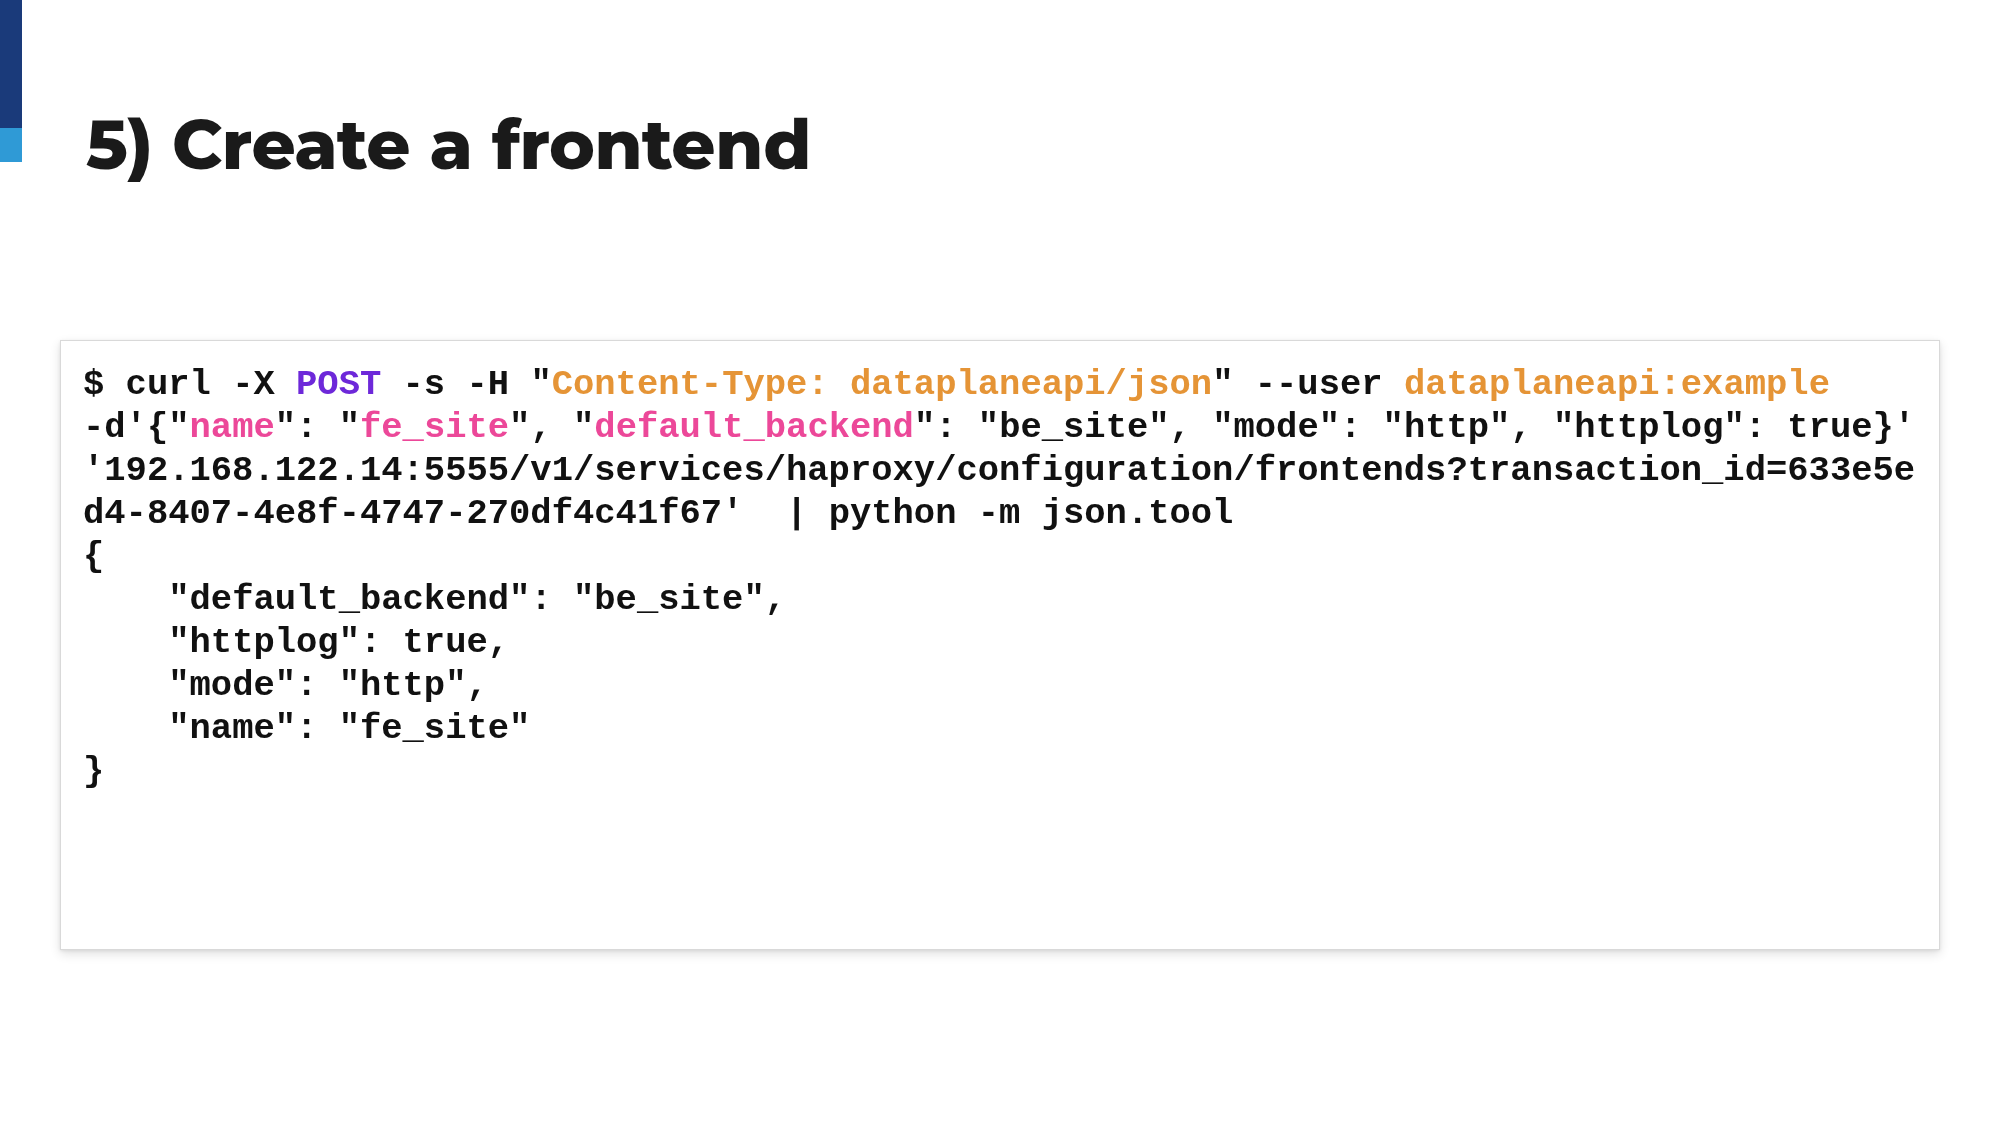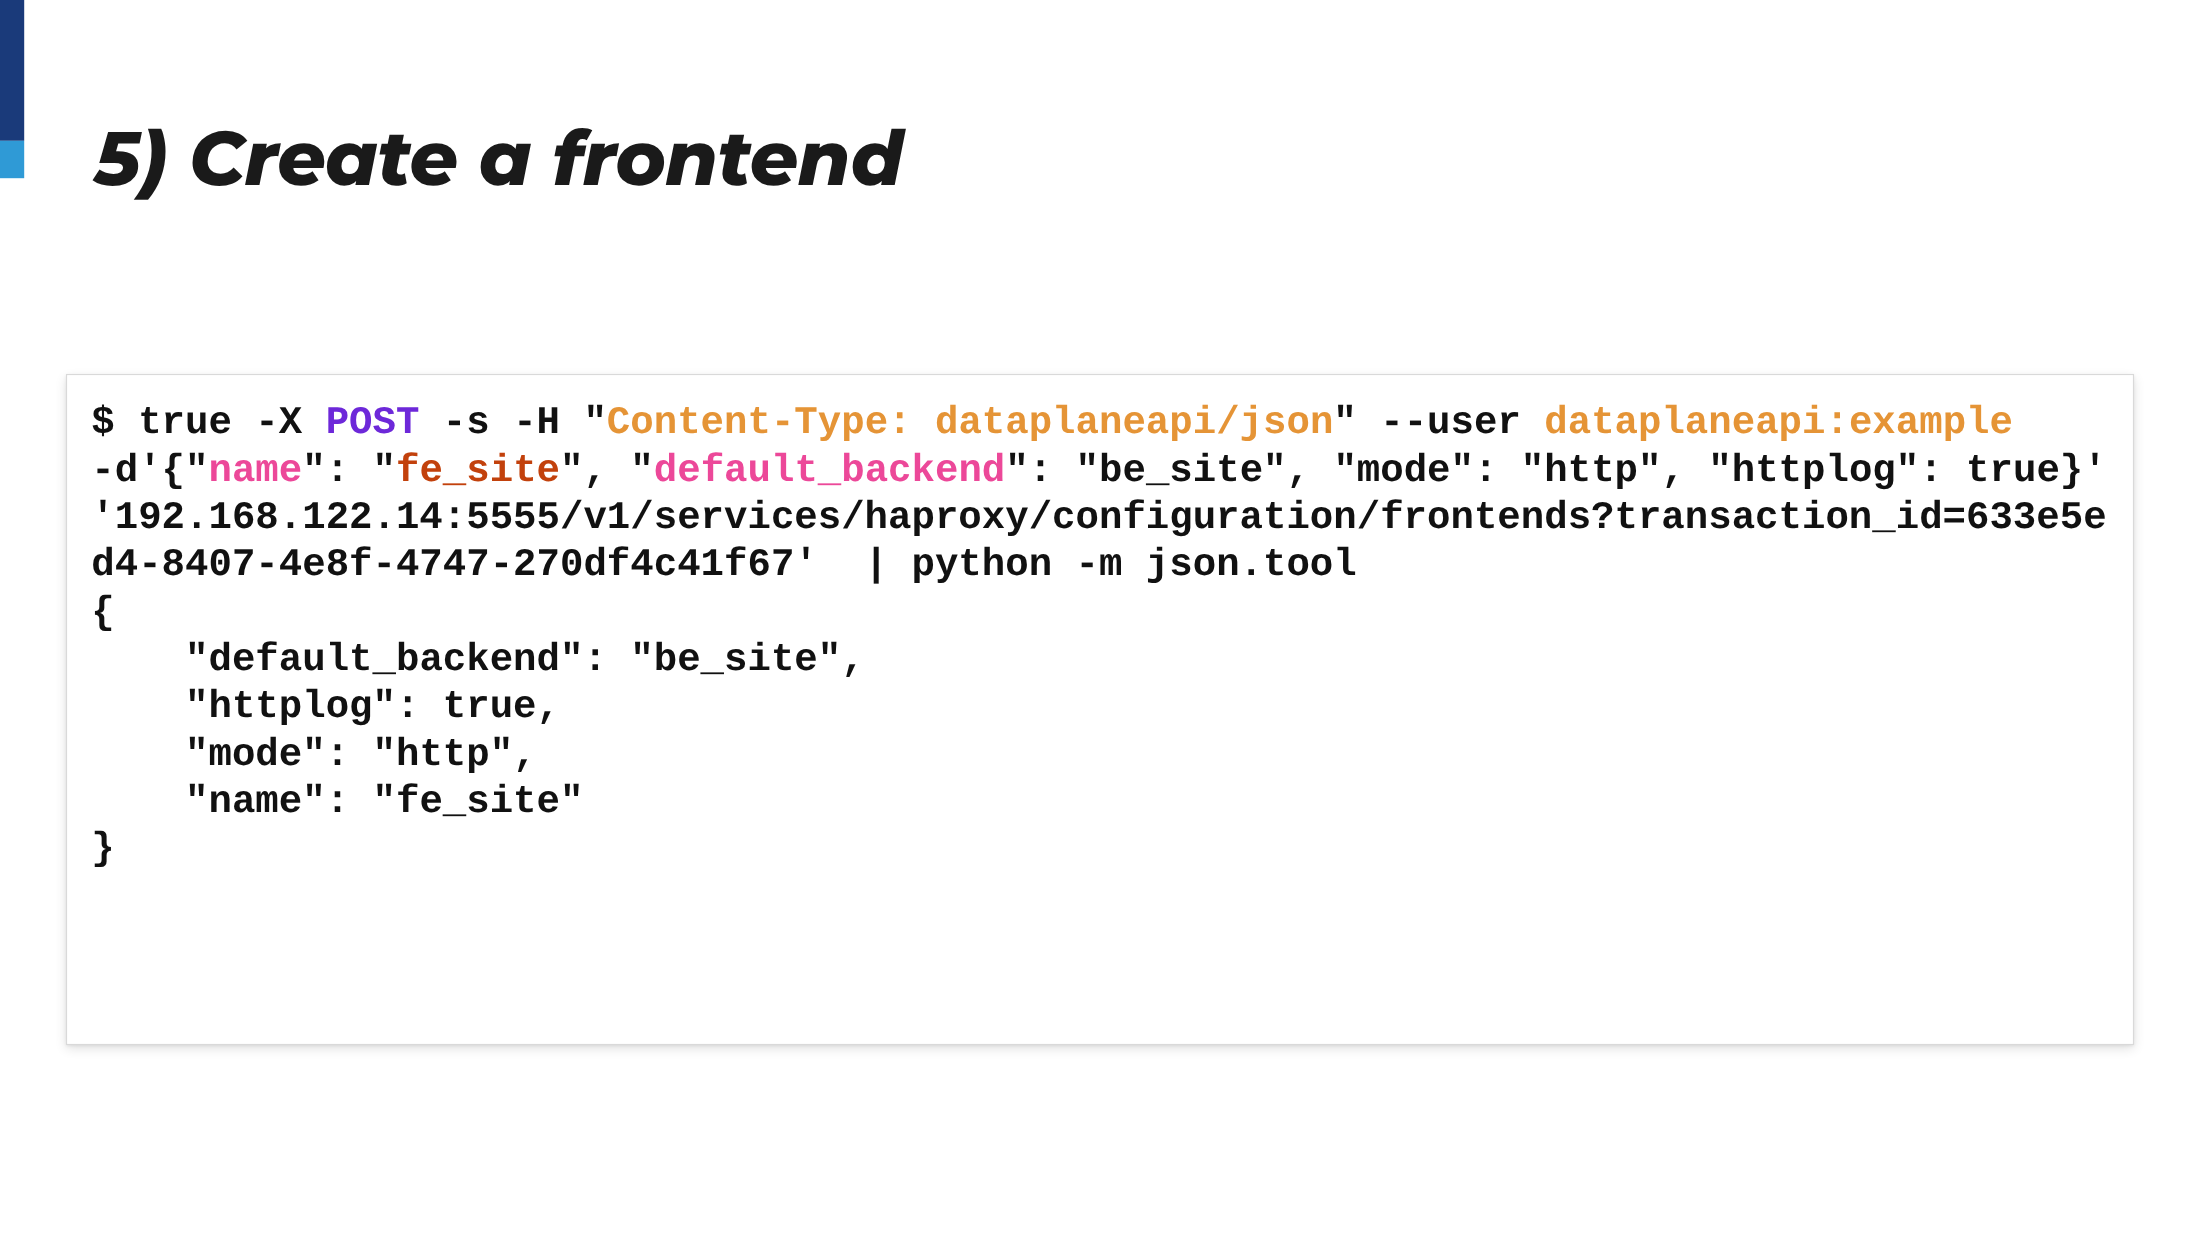--- a/index.html
+++ b/index.html
@@ -28,21 +28,20 @@
     background: #2f9ad6;
   }
   .title {
     position: absolute;
     left: 86px;
     top: 102px;
     font-size: 69px;
     font-weight: 800;
     color: #1a1a1a;
     letter-spacing: -0.5px;
-    font-style: italic;
   }
   .code-panel {
     position: absolute;
     left: 60px;
     top: 340px;
     width: 1880px;
     height: 610px;
     background: #ffffff;
     border: 1px solid #d9d9d9;
     box-shadow: 0 4px 10px rgba(0,0,0,0.12), 0 1px 3px rgba(0,0,0,0.08);
@@ -56,32 +55,32 @@
     color: #111111;
     font-weight: 700;
     white-space: pre-wrap;
     word-break: break-all;
     letter-spacing: 0px;
   }
   .hl-method { color: #6d28d9; }
   .hl-header { color: #e59436; }
   .hl-cred   { color: #e59436; margin-top: 32px; }
   .hl-key    { color: #ec4899; }
-  .hl-value  { color: #c2410c; }
+  .hl-value  { color: #ec4899; }
 </style>
 </head>
 <body>
 
 <div class="accent-bar"></div>
 <div class="accent-bar-light"></div>
 
 <div class="title">5) Create a frontend</div>
 
 <div class="code-panel">
-  <div class="code"><span>$ </span><span>true -X </span><span class="hl-method">POST</span><span> -s -H </span><span>"</span><span class="hl-header">Content-Type: dataplaneapi/json</span><span>"</span><span> --user </span><span class="hl-cred">dataplaneapi:example</span>
+  <div class="code"><span>$ </span><span>curl -X </span><span class="hl-method">POST</span><span> -s -H </span><span>"</span><span class="hl-header">Content-Type: dataplaneapi/json</span><span>"</span><span> --user </span><span class="hl-cred">dataplaneapi:example</span>
 <span>-d'{</span><span>"</span><span class="hl-key">name</span><span>"</span><span>: "</span><span class="hl-value">fe_site</span><span>", </span><span>"</span><span class="hl-key">default_backend</span><span>"</span><span>: "be_site", "mode": "http", "httplog": true}'</span>
 <span>'192.168.122.14:5555/v1/services/haproxy/configuration/frontends?transaction_id=633e5ed4-8407-4e8f-4747-270df4c41f67' </span><span> | python -m json.tool</span>
 <span>{</span>
 <span>    "default_backend": "be_site",</span>
 <span>    "httplog": true,</span>
 <span>    "mode": "http",</span>
 <span>    "name": "fe_site"</span>
 <span>}</span></div>
 </div>
 

